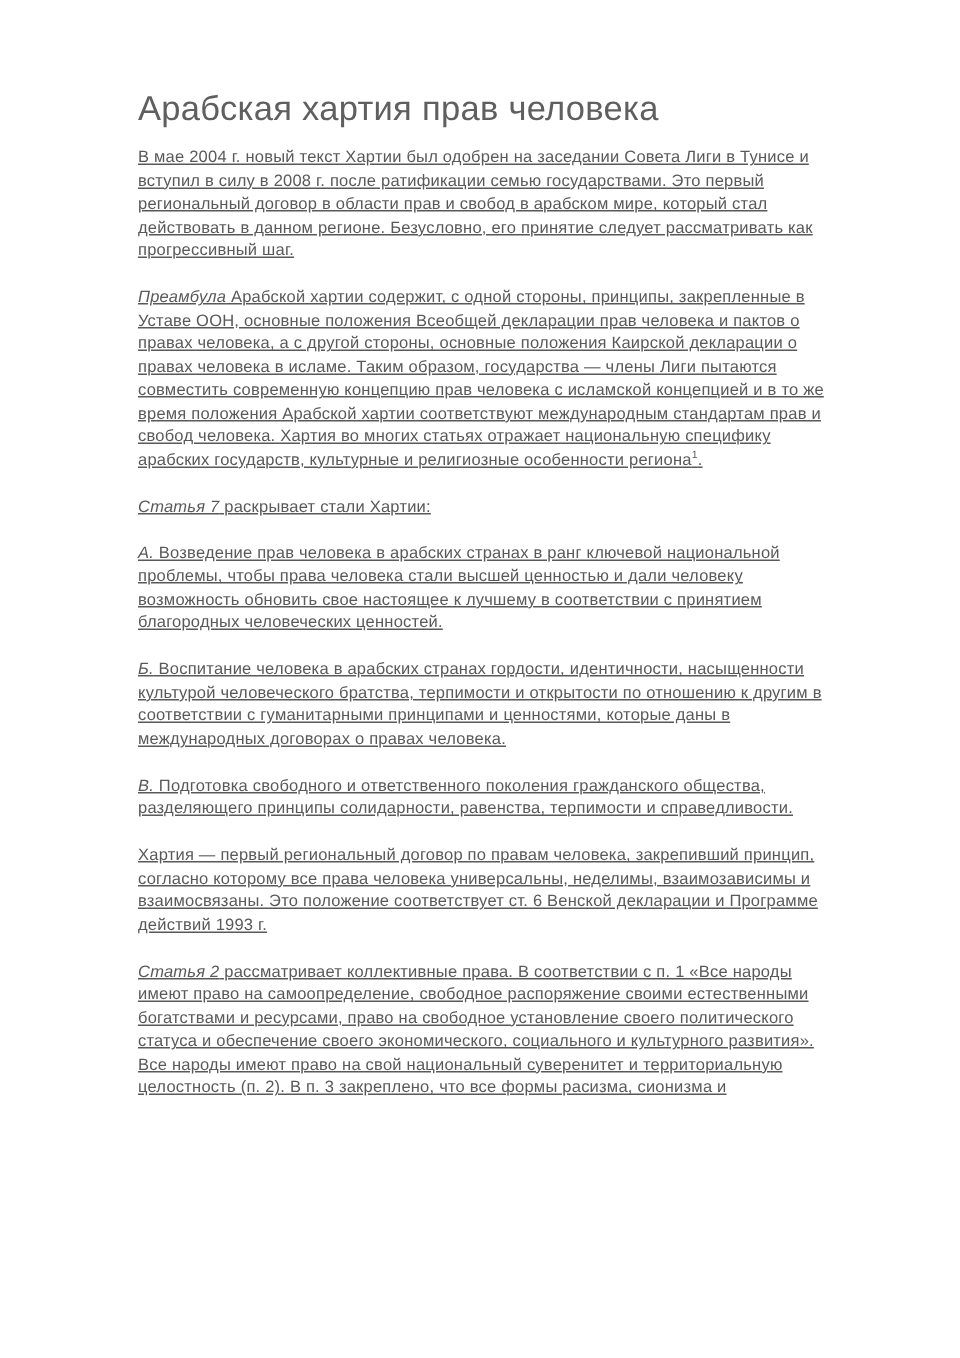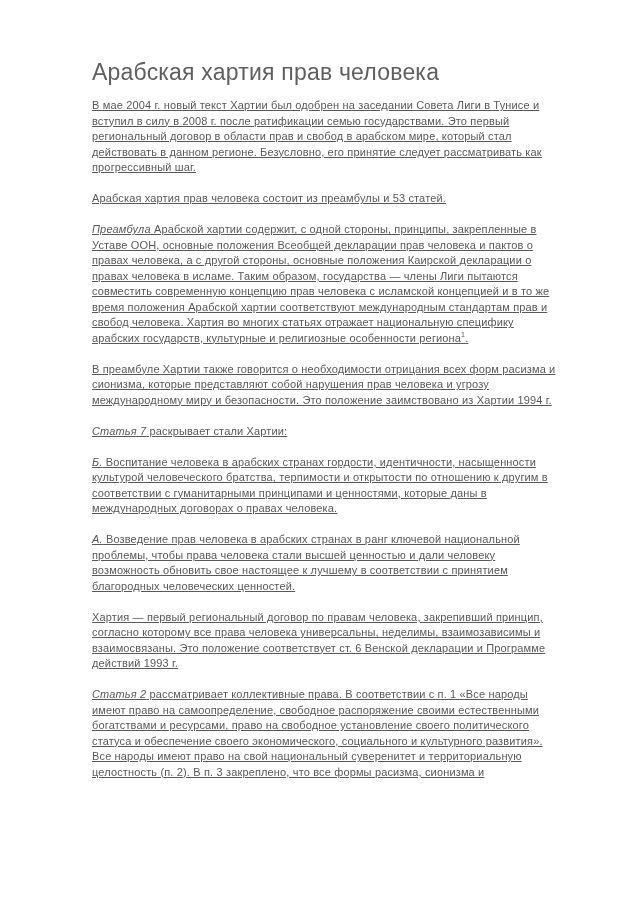--- a/index.html
+++ b/index.html
@@ -46,22 +46,21 @@
     vertical-align: super;
   }
 </style>
 </head>
 <body>
 
 <div class="page">
   <h1 class="doc-title">Арабская хартия прав человека</h1>
   <div class="doc-body" id="doc-body">
       <p><span>В мае 2004 г. новый текст Хартии был одобрен на заседании Совета Лиги в Тунисе и вступил в силу в 2008 г. после ратификации семью государствами. Это первый региональный договор в области прав и свобод в арабском мире, который стал действовать в данном регионе. Безусловно, его принятие следует рассматривать как прогрессивный шаг.</span></p>
-      <p><span>Арабская хартия прав человека состоит из преамбулы и 53 статей.</span></p>
       <p><em>Преамбула</em><span> Арабской хартии содержит, с одной стороны, принципы, закрепленные в Уставе ООН, основные положения Всеобщей декларации прав человека и пактов о правах человека, а с другой стороны, основные положения Каирской декларации о правах человека в исламе. Таким образом, государства — члены Лиги пытаются совместить современную концепцию прав человека с исламской концепцией и в то же время положения Арабской хартии соответствуют международным стандартам прав и свобод человека. Хартия во многих статьях отражает национальную специфику арабских государств, культурные и религиозные особенности региона</span><sup>1</sup><span>.</span></p>
-      <p><span>В преамбуле Хартии также говорится о необходимости отрицания всех форм расизма и сионизма, которые представляют собой нарушения прав человека и угрозу международному миру и безопасности. Это положение заимствовано из Хартии 1994 г.</span></p>
       <p><em>Статья 7</em><span> раскрывает стали Хартии:</span></p>
+      <p><em>А.</em><span> Возведение прав человека в арабских странах в ранг ключевой национальной проблемы, чтобы права человека стали высшей ценностью и дали человеку возможность обновить свое настоящее к лучшему в соответствии с принятием благородных человеческих ценностей.</span></p>
       <p><em>Б.</em><span> Воспитание человека в арабских странах гордости, идентичности, насыщенности культурой человеческого братства, терпимости и открытости по отношению к другим в соответствии с гуманитарными принципами и ценностями, которые даны в международных договорах о правах человека.</span></p>
-      <p><em>А.</em><span> Возведение прав человека в арабских странах в ранг ключевой национальной проблемы, чтобы права человека стали высшей ценностью и дали человеку возможность обновить свое настоящее к лучшему в соответствии с принятием благородных человеческих ценностей.</span></p>
+      <p><em>В.</em><span> Подготовка свободного и ответственного поколения гражданского общества, разделяющего принципы солидарности, равенства, терпимости и справедливости.</span></p>
       <p><span>Хартия — первый региональный договор по правам человека, закрепивший принцип, согласно которому все права человека универсальны, неделимы, взаимозависимы и взаимосвязаны. Это положение соответствует ст. 6 Венской декларации и Программе действий 1993 г.</span></p>
       <p><em>Статья 2</em><span> рассматривает коллективные права. В соответствии с п. 1 «Все народы имеют право на самоопределение, свободное распоряжение своими естественными богатствами и ресурсами, право на свободное установление своего политического статуса и обеспечение своего экономического, социального и культурного развития». Все народы имеют право на свой национальный суверенитет и территориальную целостность (п. 2). В п. 3 закреплено, что все формы расизма, сионизма и</span></p>
     </div>
 </div>
 
 </body></html>

